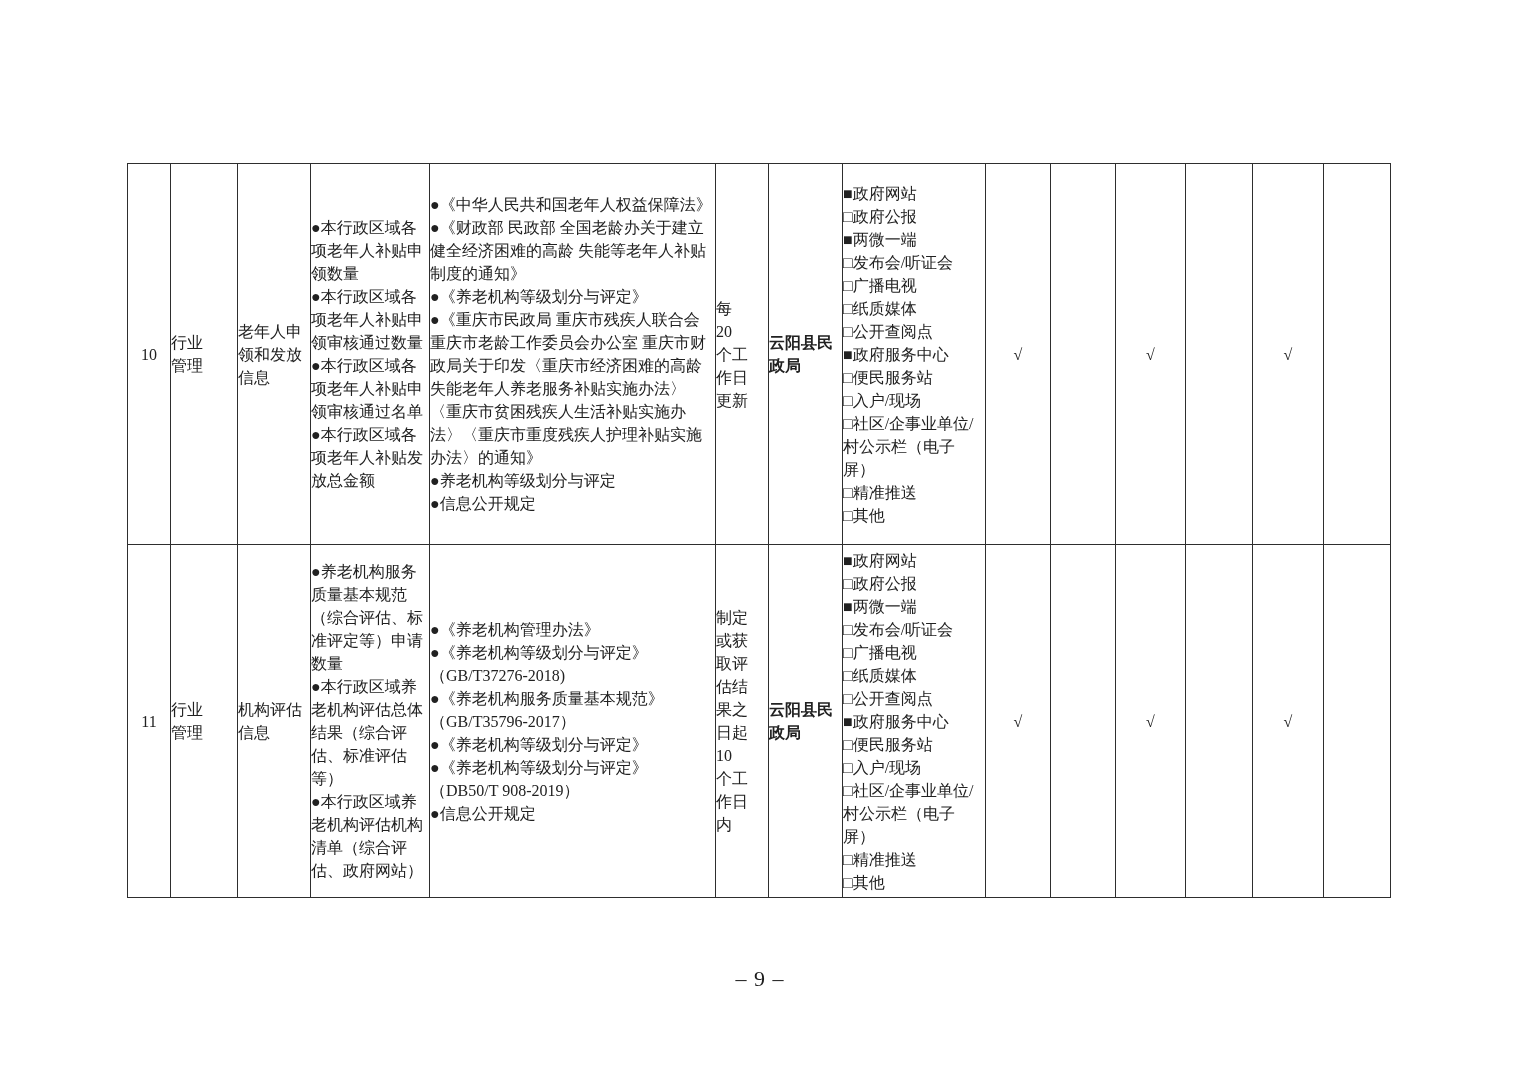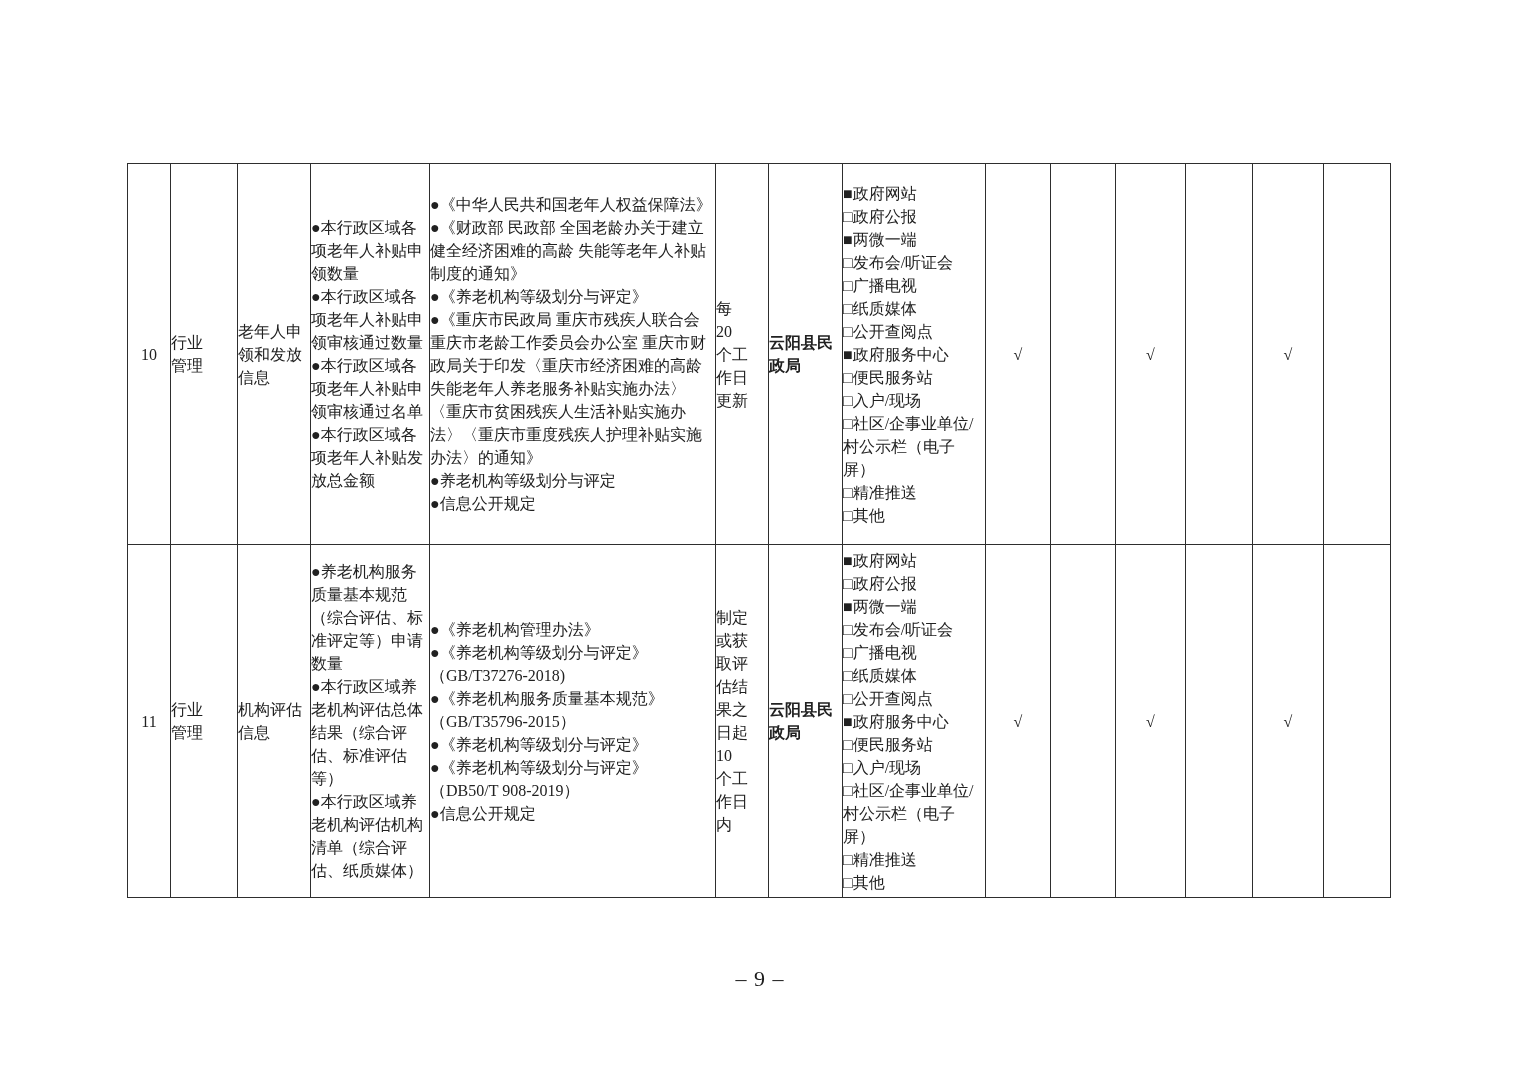--- a/index.html
+++ b/index.html
@@ -120,26 +120,26 @@
           <td class="c-mark"></td>
         </tr>
         <tr style="height: 353px;">
           <td class="c-no"><span>11</span></td>
           <td class="c-cat"><span>行业
 管理</span></td>
           <td class="c-name"><span>机构评估信息</span></td>
           <td class="c-items">
             <div class="bullet-item"><span>●</span><span>养老机构服务质量基本规范（综合评估、标准评定等）申请数量</span></div>
             <div class="bullet-item"><span>●</span><span>本行政区域养老机构评估总体结果（综合评估、标准评估等）</span></div>
-            <div class="bullet-item"><span>●</span><span>本行政区域养老机构评估机构清单（综合评估、纸质媒体）</span></div>
+            <div class="bullet-item"><span>●</span><span>本行政区域养老机构评估机构清单（综合评估、政府网站）</span></div>
           </td>
           <td class="c-basis">
             <div class="bullet-item"><span>●</span><span>《养老机构管理办法》</span></div>
             <div class="bullet-item"><span>●</span><span>《养老机构等级划分与评定》（GB/T37276-2018)</span></div>
-            <div class="bullet-item"><span>●</span><span>《养老机构服务质量基本规范》（GB/T35796-2015）</span></div>
+            <div class="bullet-item"><span>●</span><span>《养老机构服务质量基本规范》（GB/T35796-2017）</span></div>
             <div class="bullet-item"><span>●</span><span>《养老机构等级划分与评定》</span></div>
             <div class="bullet-item"><span>●</span><span>《养老机构等级划分与评定》（DB50/T 908-2019）</span></div>
             <div class="bullet-item"><span>●</span><span>信息公开规定</span></div>
           </td>
           <td class="c-freq"><span>制定
 或获
 取评
 估结
 果之
 日起

